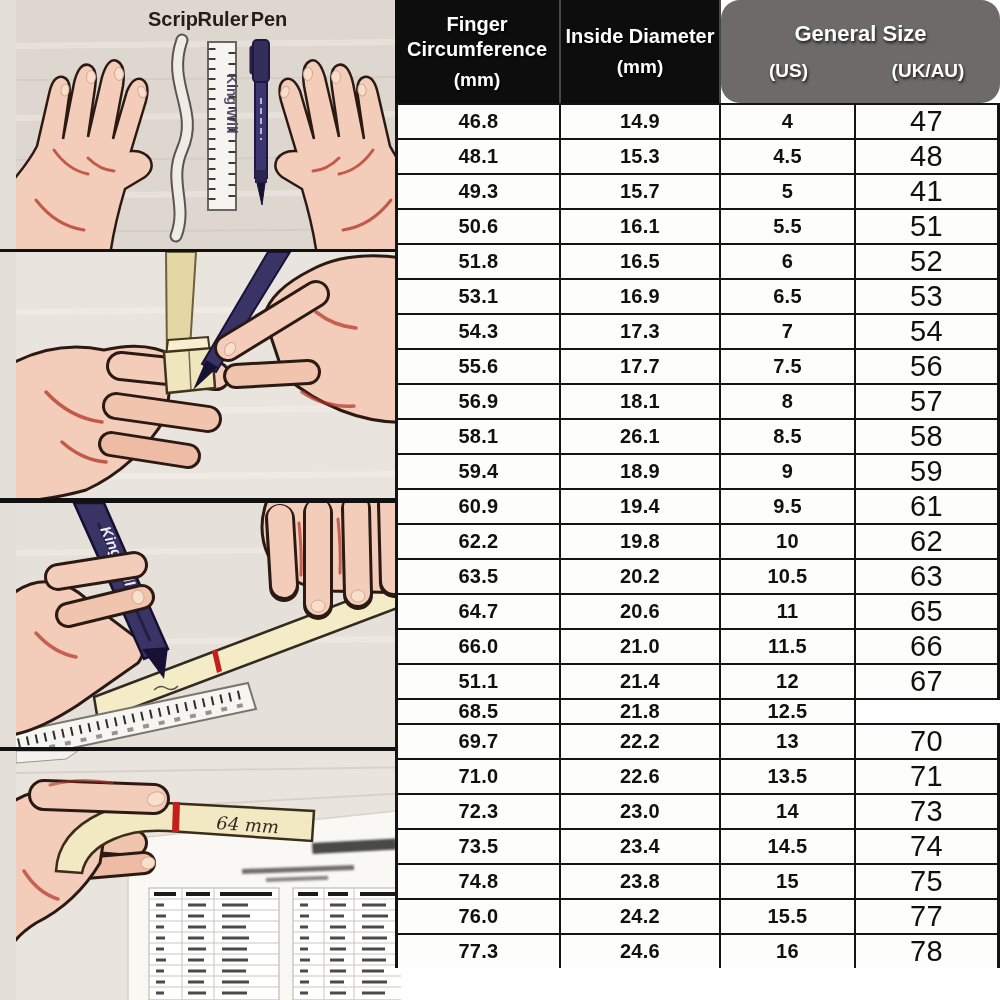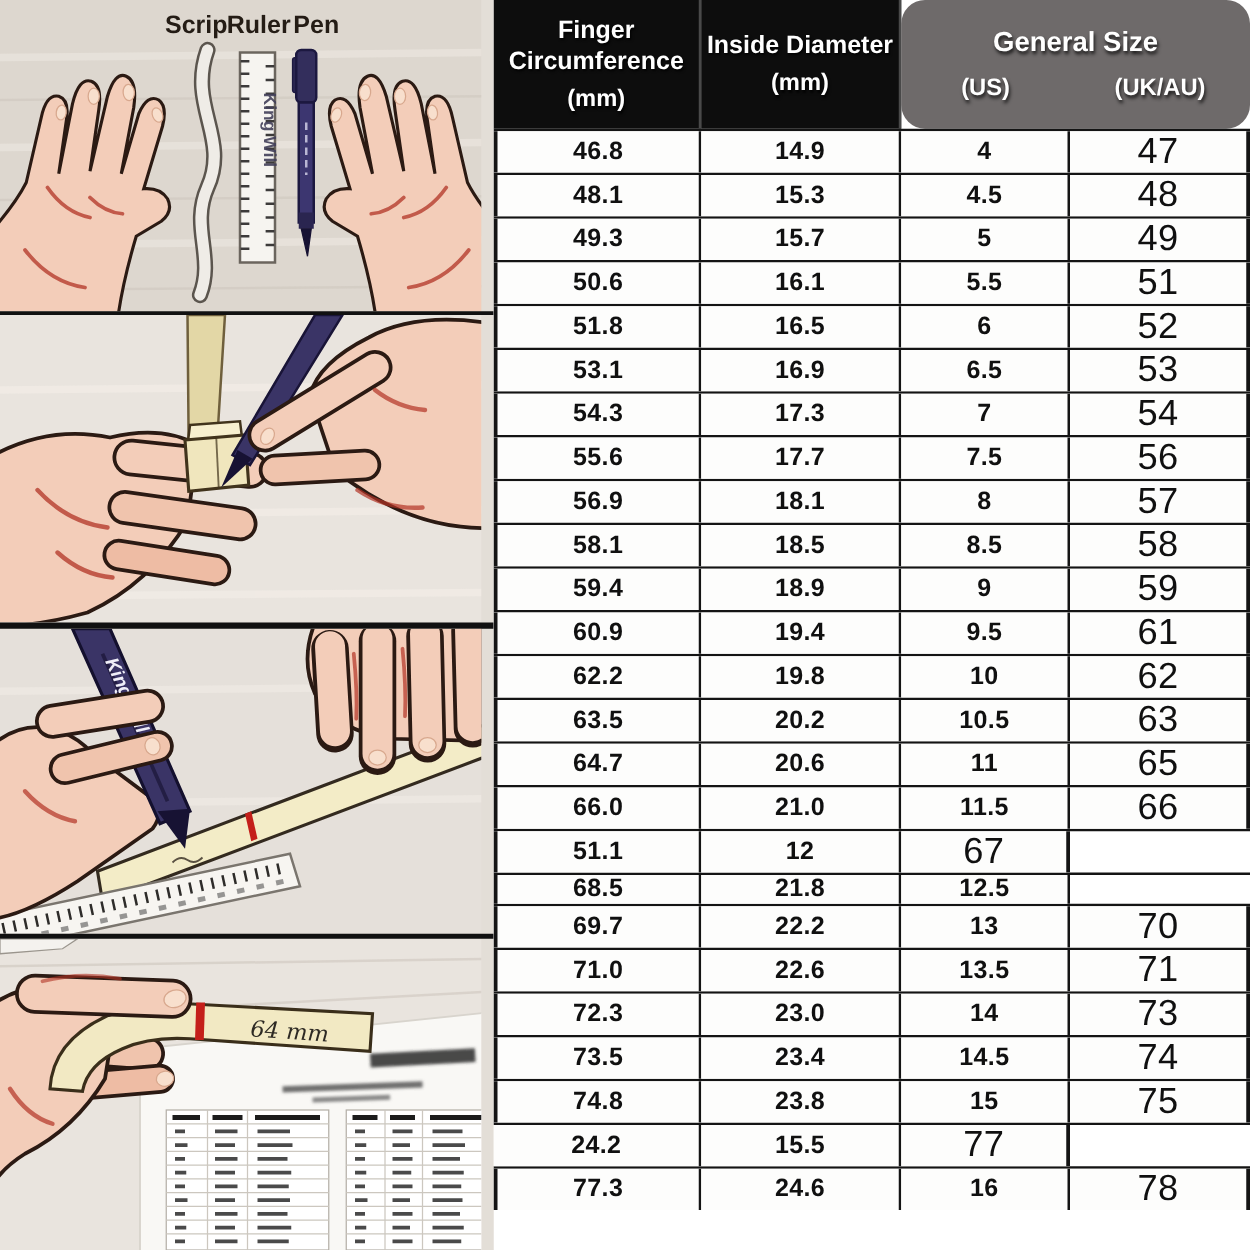--- a/index.html
+++ b/index.html
@@ -8,21 +8,21 @@
     --hdr-gray:#6e6a6a;
     --cell-bg:#fdfdfc;
   }
   html,body{margin:0;padding:0;}
   body{
     width:1000px;height:1000px;position:relative;overflow:hidden;
     background:#ffffff;font-family:"Liberation Sans",sans-serif;
   }
   
   .guide{position:absolute;left:0;top:0;width:395px;height:1000px;background:#e3ded7;}
-  .panel{position:absolute;left:0;width:385px;overflow:hidden;}
+  .panel{position:absolute;left:0;width:385px;overflow:hidden;padding-left:16px;}
   #panel1{top:0;height:249px;}
   #panel2{top:252px;height:246px;}
   #panel3{top:503px;height:244px;}
   #panel4{top:751px;height:249px;}
   .sep{position:absolute;left:0;width:395px;background:#111;height:3px;}
   #sep1{top:249px;}
   #sep2{top:498px;height:5px;}
   #sep3{top:747px;height:4px;}
   
   .size-table{position:absolute;left:395px;top:0;width:605px;height:778px;background:#fff;}
@@ -350,21 +350,21 @@
       <div class="trow">
         <div class="tcell c0">48.1</div>
         <div class="tcell c1">15.3</div>
         <div class="tcell c2">4.5</div>
         <div class="tcell c3">48</div>
       </div>
       <div class="trow">
         <div class="tcell c0">49.3</div>
         <div class="tcell c1">15.7</div>
         <div class="tcell c2">5</div>
-        <div class="tcell c3">49</div>
+        <div class="tcell c3">41</div>
       </div>
       <div class="trow">
         <div class="tcell c0">50.6</div>
         <div class="tcell c1">16.1</div>
         <div class="tcell c2">5.5</div>
         <div class="tcell c3">51</div>
       </div>
       <div class="trow">
         <div class="tcell c0">51.8</div>
         <div class="tcell c1">16.5</div>
@@ -390,21 +390,21 @@
         <div class="tcell c3">56</div>
       </div>
       <div class="trow">
         <div class="tcell c0">56.9</div>
         <div class="tcell c1">18.1</div>
         <div class="tcell c2">8</div>
         <div class="tcell c3">57</div>
       </div>
       <div class="trow">
         <div class="tcell c0">58.1</div>
-        <div class="tcell c1">18.5</div>
+        <div class="tcell c1">26.1</div>
         <div class="tcell c2">8.5</div>
         <div class="tcell c3">58</div>
       </div>
       <div class="trow">
         <div class="tcell c0">59.4</div>
         <div class="tcell c1">18.9</div>
         <div class="tcell c2">9</div>
         <div class="tcell c3">59</div>
       </div>
       <div class="trow">
@@ -432,20 +432,21 @@
         <div class="tcell c3">65</div>
       </div>
       <div class="trow">
         <div class="tcell c0">66.0</div>
         <div class="tcell c1">21.0</div>
         <div class="tcell c2">11.5</div>
         <div class="tcell c3">66</div>
       </div>
       <div class="trow">
         <div class="tcell c0">51.1</div>
+        <div class="tcell c1">21.4</div>
         <div class="tcell c2">12</div>
         <div class="tcell c3">67</div>
       </div>
       <div class="trow">
         <div class="tcell c0">68.5</div>
         <div class="tcell c1">21.8</div>
         <div class="tcell c2">12.5</div>
       </div>
       <div class="trow">
         <div class="tcell c0">69.7</div>
@@ -471,20 +472,21 @@
         <div class="tcell c2">14.5</div>
         <div class="tcell c3">74</div>
       </div>
       <div class="trow">
         <div class="tcell c0">74.8</div>
         <div class="tcell c1">23.8</div>
         <div class="tcell c2">15</div>
         <div class="tcell c3">75</div>
       </div>
       <div class="trow">
+        <div class="tcell c0">76.0</div>
         <div class="tcell c1">24.2</div>
         <div class="tcell c2">15.5</div>
         <div class="tcell c3">77</div>
       </div>
       <div class="trow">
         <div class="tcell c0">77.3</div>
         <div class="tcell c1">24.6</div>
         <div class="tcell c2">16</div>
         <div class="tcell c3">78</div>
       </div>

